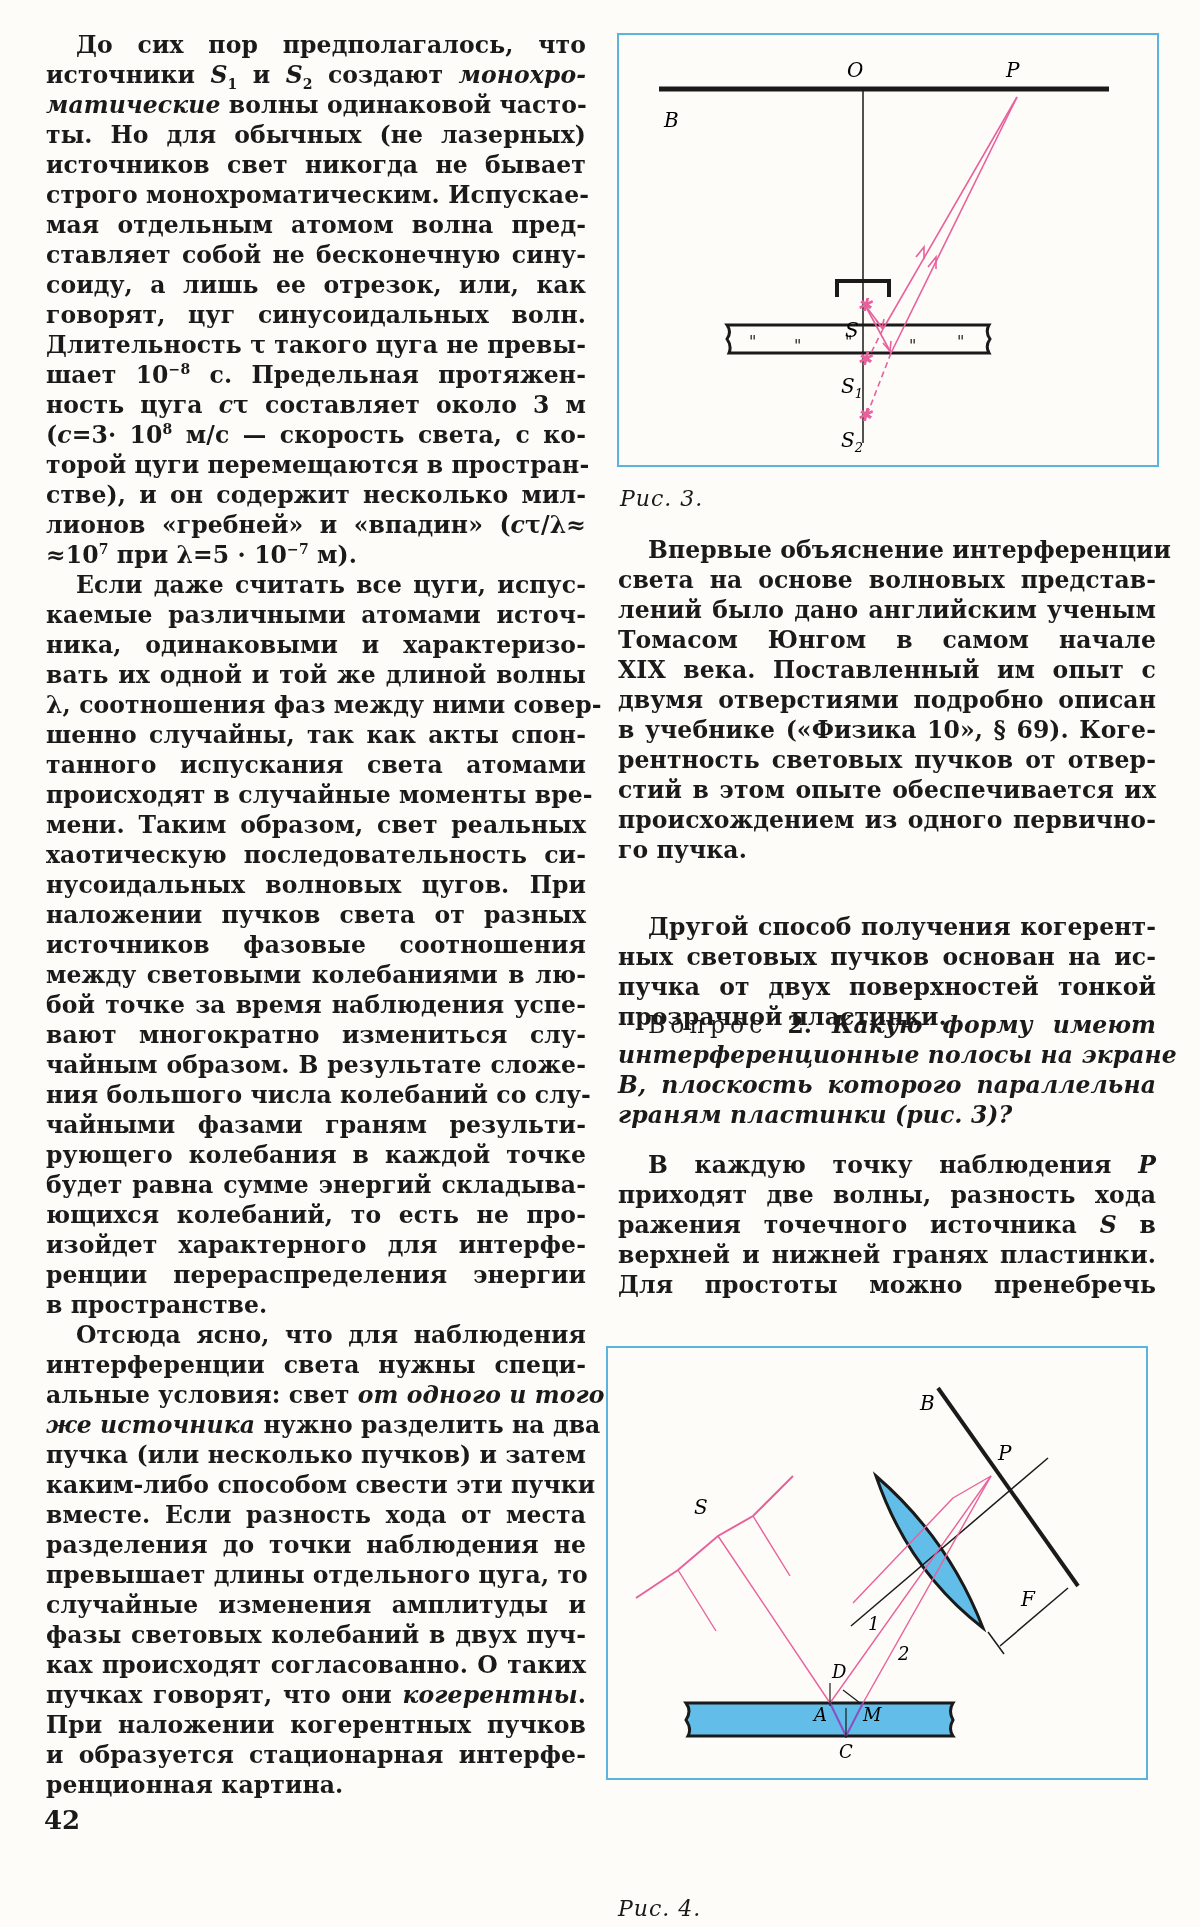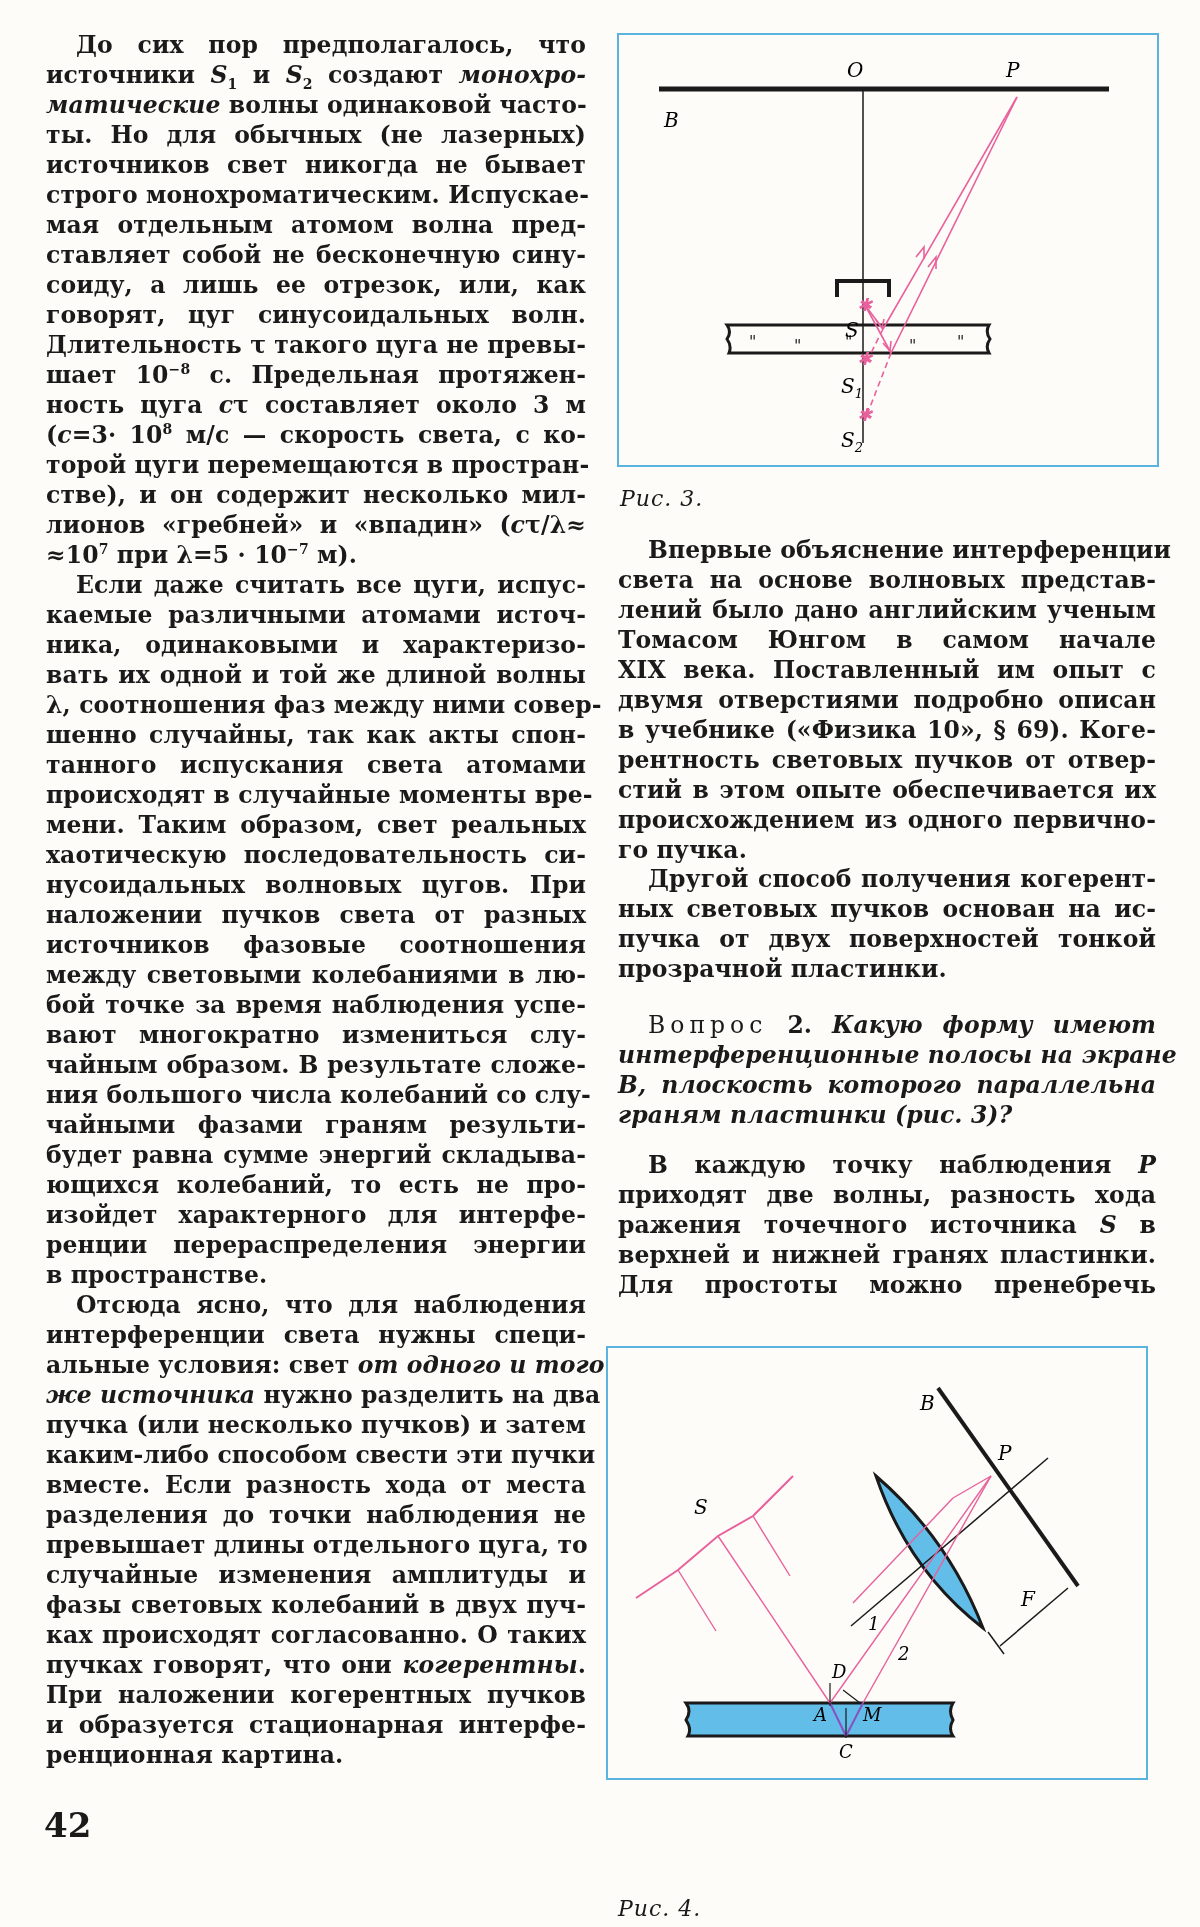--- a/index.html
+++ b/index.html
@@ -16,35 +16,35 @@
     font-size: 23.5px; font-weight: bold; letter-spacing: 0.1px;
     text-align: justify; text-align-last: justify; white-space: nowrap;
   }
   .ln.last { text-align-last: left; }
   .ln.ind { padding-left: 30px; }
   .it { font-style: italic; font-weight: bold; }
   sub, sup { font-size: 14px; line-height: 0; }
   .sp { letter-spacing: 5px; font-weight: normal; }
 
   #right1 { left: 618px; top: 535px; width: 538px; }
-  #right2 { left: 618px; top: 864px; width: 538px; }
+  #right2 { left: 618px; top: 912px; width: 538px; }
   #right3 { left: 618px; top: 1010px; width: 538px; }
   #right4 { left: 618px; top: 1150px; width: 538px; }
 
   .fig { position: absolute; border: 2px solid #5ab4de; background: #fdfcf8; }
   #fig3 { left: 617px; top: 33px; width: 538px; height: 430px; }
   #fig4 { left: 606px; top: 1346px; width: 538px; height: 430px; }
   .fig svg { position: absolute; left: 0; top: 0; width: 100%; height: 100%; }
   .cap {
     position: absolute; font-style: italic; font-size: 22px;
     font-family: "DejaVu Serif", serif; letter-spacing: 1px;
   }
   #cap3 { left: 620px; top: 486px; }
   #cap4 { left: 618px; top: 1896px; }
-  #pagenum { position: absolute; left: 44px; top: 1805px; font-size: 34px; font-weight: bold; }
+  #pagenum { position: absolute; left: 44px; top: 1805px; font-size: 26px; font-weight: bold; }
   svg text { font-family: "DejaVu Serif", serif; font-style: italic; }
 </style>
 </head>
 <body>
 
 <div class="col" id="left">
     <span class="ln ind">До сих пор предполагалось, что</span>
     <span class="ln">источники <i>S</i><sub>1</sub> и <i>S</i><sub>2</sub> создают <span class="it">монохро-</span></span>
     <span class="ln"><span class="it">матические</span> волны одинаковой часто-</span>
     <span class="ln">ты. Но для обычных (не лазерных)</span>
@@ -74,20 +74,21 @@
     <span class="ln">хаотическую последовательность си-</span>
     <span class="ln">нусоидальных волновых цугов. При</span>
     <span class="ln">наложении пучков света от разных</span>
     <span class="ln">источников фазовые соотношения</span>
     <span class="ln">между световыми колебаниями в лю-</span>
     <span class="ln">бой точке за время наблюдения успе-</span>
     <span class="ln">вают многократно измениться слу-</span>
     <span class="ln">чайным образом. В результате сложе-</span>
     <span class="ln">ния большого числа колебаний со слу-</span>
     <span class="ln">чайными фазами граням результи-</span>
+    <span class="ln">рующего колебания в каждой точке</span>
     <span class="ln">будет равна сумме энергий складыва-</span>
     <span class="ln">ющихся колебаний, то есть не про-</span>
     <span class="ln">изойдет характерного для интерфе-</span>
     <span class="ln">ренции перераспределения энергии</span>
     <span class="ln last">в пространстве.</span>
     <span class="ln ind">Отсюда ясно, что для наблюдения</span>
     <span class="ln">интерференции света нужны специ-</span>
     <span class="ln">альные условия: свет <span class="it">от одного и того</span></span>
     <span class="ln"><span class="it">же источника</span> нужно разделить на два</span>
     <span class="ln">пучка (или несколько пучков) и затем</span>

